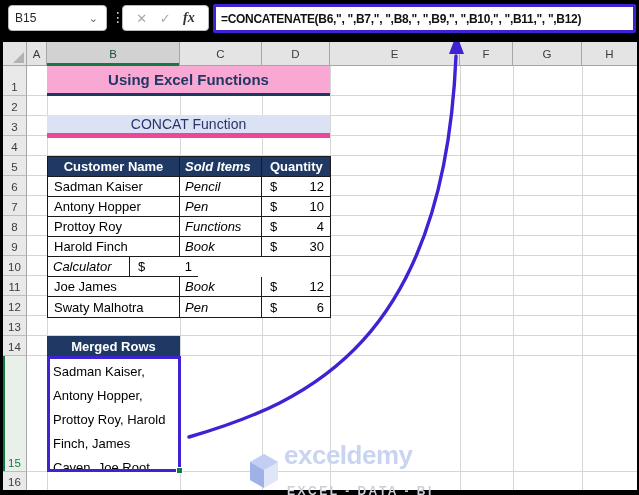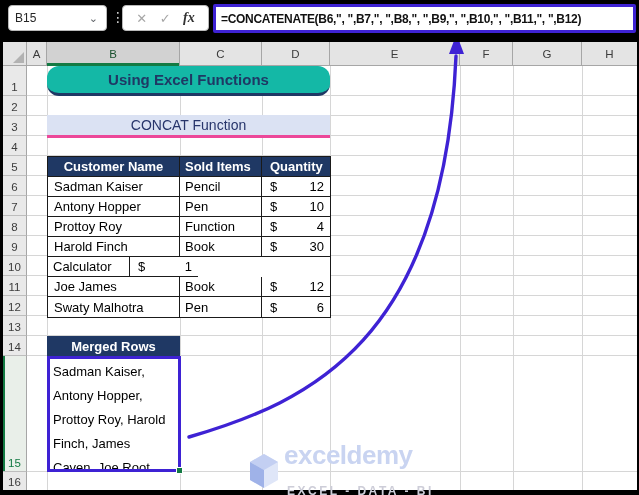--- a/index.html
+++ b/index.html
@@ -55,38 +55,38 @@
     width:24px; background:#e9e9e9; border-right:1px solid #a6a6a6; border-bottom:1px solid #bdbdbd;
     display:flex; align-items:flex-end; justify-content:center; font-size:11.5px; color:#3c3c3c;
     padding-bottom:2px;
   }
   .rh.sel-row { background:#e9efe9; color:#137a43; box-shadow:inset 2px 0 0 #137a43; }
   
   .vline { position:absolute; width:1px; background:#d6d6d6; top:66px; height:424px; z-index:2; }
   .hline { position:absolute; height:1px; background:#d6d6d6; left:27px; width:610px; z-index:2; }
   
   .banner1 {
-    position:absolute; left:47px; top:66px; width:283px; height:30px; background:#14b8a6;
+    position:absolute; left:47px; top:66px; width:283px; height:30px; background:#f9a8d4;
     border-bottom:3px solid #1f3864; display:flex; align-items:center; justify-content:center;
-    font-size:15px; font-weight:bold; color:#1f3864; z-index:5;border-radius:12px;
+    font-size:15px; font-weight:bold; color:#1f3864; z-index:5;
   }
   .banner2 {
     position:absolute; left:47px; top:115px; width:283px; height:23px; background:#dbe2f3;
-    border-bottom:3px solid #ec4899; display:flex; align-items:center; justify-content:center;
+    border-bottom:5px solid #ec4899; display:flex; align-items:center; justify-content:center;
     font-size:14px; color:#27356b; z-index:5;
   }
   
   .dtable { position:absolute; left:47px; top:156px; width:284px; z-index:5; border:1px solid #1a1a1a; background:#fff; }
   .trow { display:flex; height:20px; }
   .trow.thead { background:#1f3864; color:#fff; font-weight:bold; }
   .tc { border-right:1px solid #1a1a1a; border-bottom:1px solid #1a1a1a; font-size:13px; display:flex; align-items:center; overflow:hidden; }
   .trow:last-child .tc { border-bottom:none; }
   .tc.c1 { width:132px; padding-left:6px; }
   .trow.thead .tc.c1 { justify-content:center; padding-left:0; }
-  .tc.c2 { width:82px; padding-left:5px; }
+  .tc.c2 { width:82px; padding-left:5px;font-style:italic; }
   .tc.c3 { width:68px; border-right:none; padding:0 6px 0 8px; justify-content:space-between; }
   
   .mlabel {
     position:absolute; left:47px; top:336px; width:133px; height:20px; background:#1f3864;
     color:#fff; font-weight:bold; font-size:13px; display:flex; align-items:center; justify-content:center; z-index:5;
   }
   .mcell {
     position:absolute; left:47px; top:356px; width:134px; height:116px; background:#fff;
     border:3px solid #3e22d4; z-index:6; font-size:13px; color:#000; line-height:24px;
     padding:1px 3px 0 3px; overflow:hidden;
@@ -200,21 +200,21 @@
     <div class="trow">
       <div class="tc c1">Antony Hopper</div>
       <div class="tc c2">Pen</div>
       <div class="tc c3">
           <span>$</span>
           <span>10</span>
         </div>
     </div>
     <div class="trow">
       <div class="tc c1">Prottoy Roy</div>
-      <div class="tc c2">Function</div>
+      <div class="tc c2">Functions</div>
       <div class="tc c3">
           <span>$</span>
           <span>4</span>
         </div>
     </div>
     <div class="trow">
       <div class="tc c1">Harold Finch</div>
       <div class="tc c2">Book</div>
       <div class="tc c3">
           <span>$</span>

